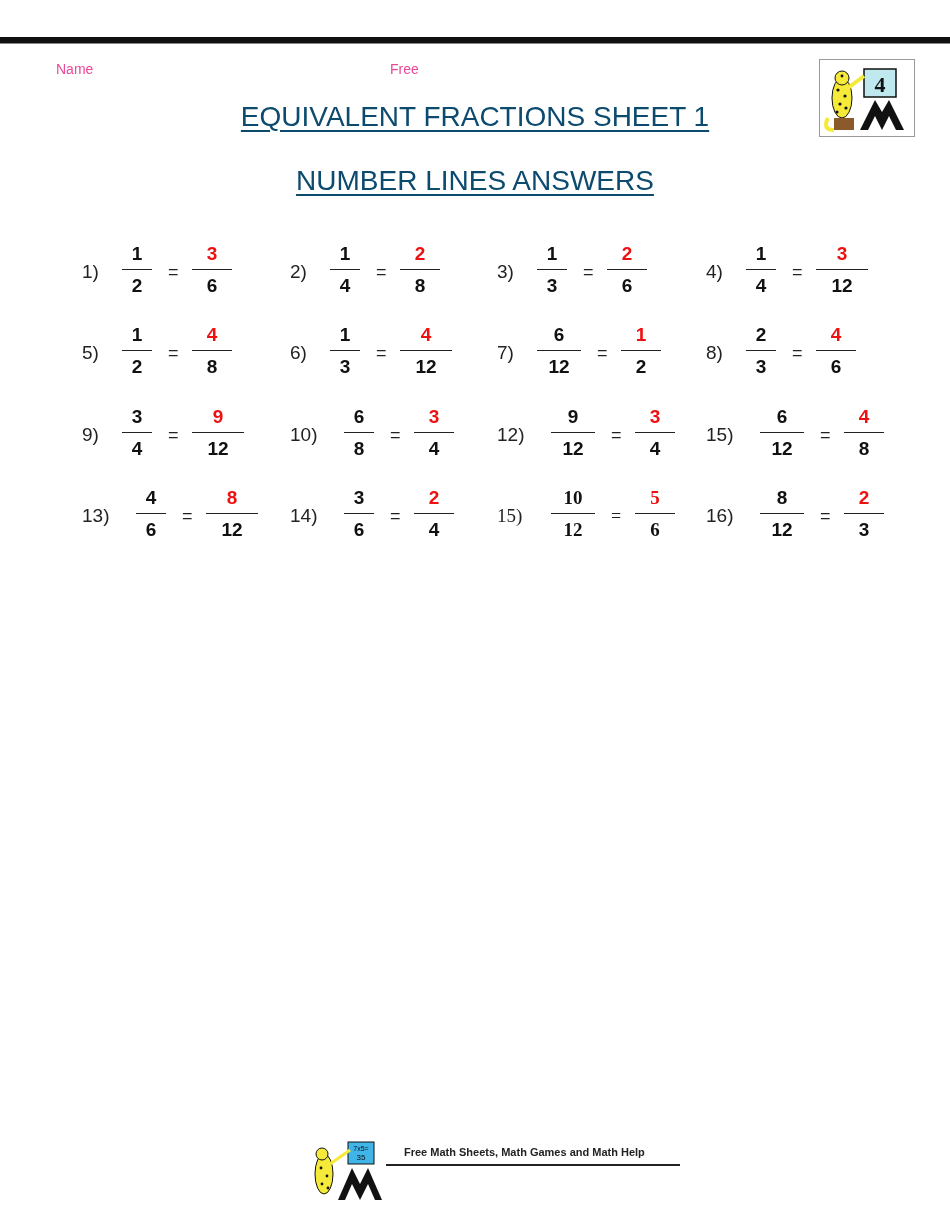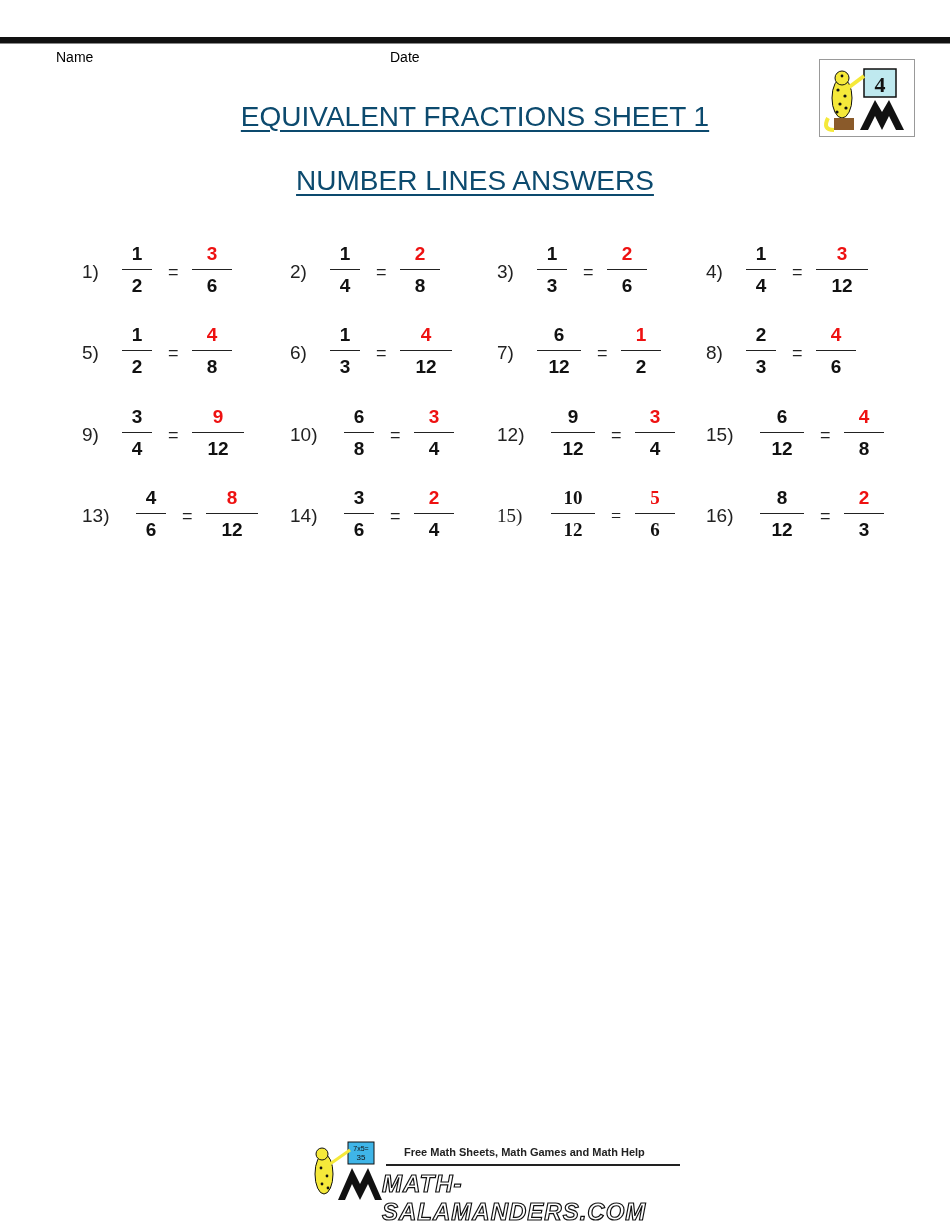--- a/index.html
+++ b/index.html
@@ -1,20 +1,20 @@
 <!DOCTYPE html>
 <html><head>
 <meta charset="utf-8">
 <style>
   html, body { margin: 0; padding: 0; background: #ffffff; }
   body { width: 950px; height: 1229px; position: relative; overflow: hidden;
          font-family: "Liberation Sans", sans-serif; color: #111; }
   .topbar { position: absolute; left: 0; top: 37px; width: 950px; height: 6px;
             background: #111; border-bottom: 1px solid #888; }
-  .lbl { position: absolute; top: 49px; font-size: 14px; color: #000000; }
+  .lbl { position: absolute; top: 61px; font-size: 14px; color: #ec4899; }
   .logo-box { position: absolute; left: 819px; top: 59px; width: 94px; height: 76px;
               border: 1px solid #999; background: #fff; }
   .title { position: absolute; left: 0; width: 950px; text-align: center;
            font-size: 28px; color: #0c4a6e; }
   .title span { text-decoration: underline; text-underline-offset: 4px; text-decoration-thickness: 2px; }
   .prob { position: absolute; height: 70px; }
   .num { position: absolute; font-size: 19px; color: #222; top: 20px; white-space: nowrap; }
   .frac { position: absolute; top: 0; text-align: center; font-weight: bold; font-size: 19px; }
   .frac .n { height: 26px; line-height: 26px; }
   .frac .bar { height: 1px; background: #222; margin: 2px 0; }
@@ -26,21 +26,21 @@
   .footer .rule { position: absolute; left: 78px; top: 26px; width: 294px; height: 2px; background: #222; }
   .footer .site { position: absolute; left: 74px; top: 32px; font-size: 24px; font-weight: bold;
                   letter-spacing: 1px; color: #fff; -webkit-text-stroke: 1.2px #111; font-style: italic; }
 </style>
 </head>
 <body>
 
 <div class="topbar"></div>
 
 <div class="lbl" style="left:56px;">Name</div>
-<div class="lbl" style="left:390px;">Date</div>
+<div class="lbl" style="left:390px;">Free</div>
 
 <div class="logo-box">
   <svg width="94" height="76" viewBox="0 0 94 76">
     <rect x="44" y="9" width="32" height="28" fill="#bfe9ef" stroke="#111" stroke-width="1.5"></rect>
     <text x="60" y="32" font-size="22" font-weight="bold" text-anchor="middle" fill="#111" font-family="Liberation Serif, serif">4</text>
     <path d="M40 70 L55 40 L62 52 L69 40 L84 70 L76 70 L69 56 L62 70 L55 56 L48 70 Z" fill="#111"></path>
     <ellipse cx="22" cy="38" rx="10" ry="20" fill="#f5e93a" stroke="#111" stroke-width="1"></ellipse>
     <circle cx="22" cy="18" r="7" fill="#f5e93a" stroke="#111" stroke-width="1"></circle>
     <circle cx="18" cy="30" r="1.6" fill="#111"></circle>
       <circle cx="25" cy="36" r="1.6" fill="#111"></circle>
@@ -293,14 +293,13 @@
     <ellipse cx="16" cy="36" rx="9" ry="20" fill="#f5e93a" stroke="#111" stroke-width="1"></ellipse>
     <circle cx="14" cy="16" r="6" fill="#f5e93a" stroke="#111" stroke-width="1"></circle>
     <circle cx="13" cy="30" r="1.4" fill="#111"></circle>
       <circle cx="19" cy="38" r="1.4" fill="#111"></circle>
     <circle cx="14" cy="46" r="1.4" fill="#111"></circle>
       <circle cx="20" cy="50" r="1.4" fill="#111"></circle>
     <path d="M22 26 L42 12" stroke="#f5e93a" stroke-width="3"></path>
   </svg>
   <div class="tag">Free Math Sheets, Math Games and Math Help</div>
   <div class="rule"></div>
-  <div class="site">MATH-SALAMANDERS.COM</div>
 </div>
 
 </body></html>

